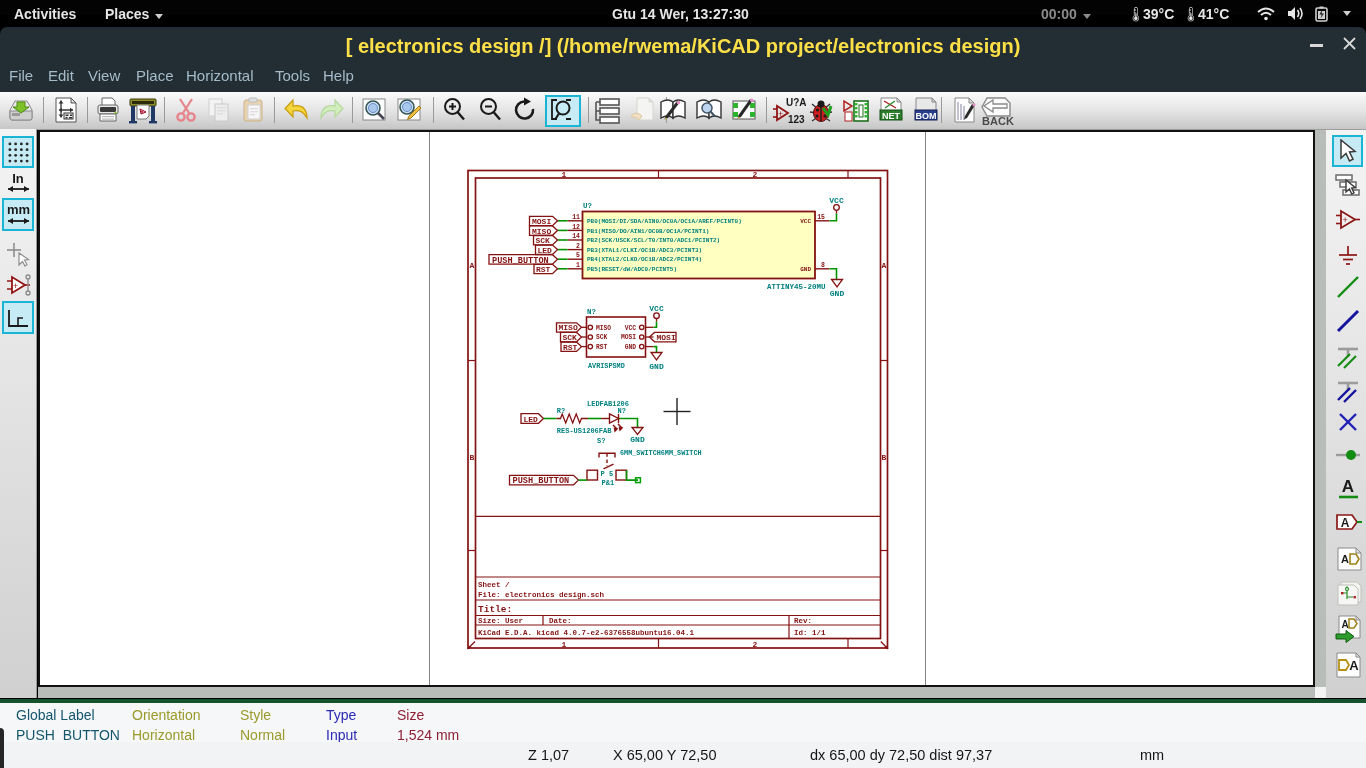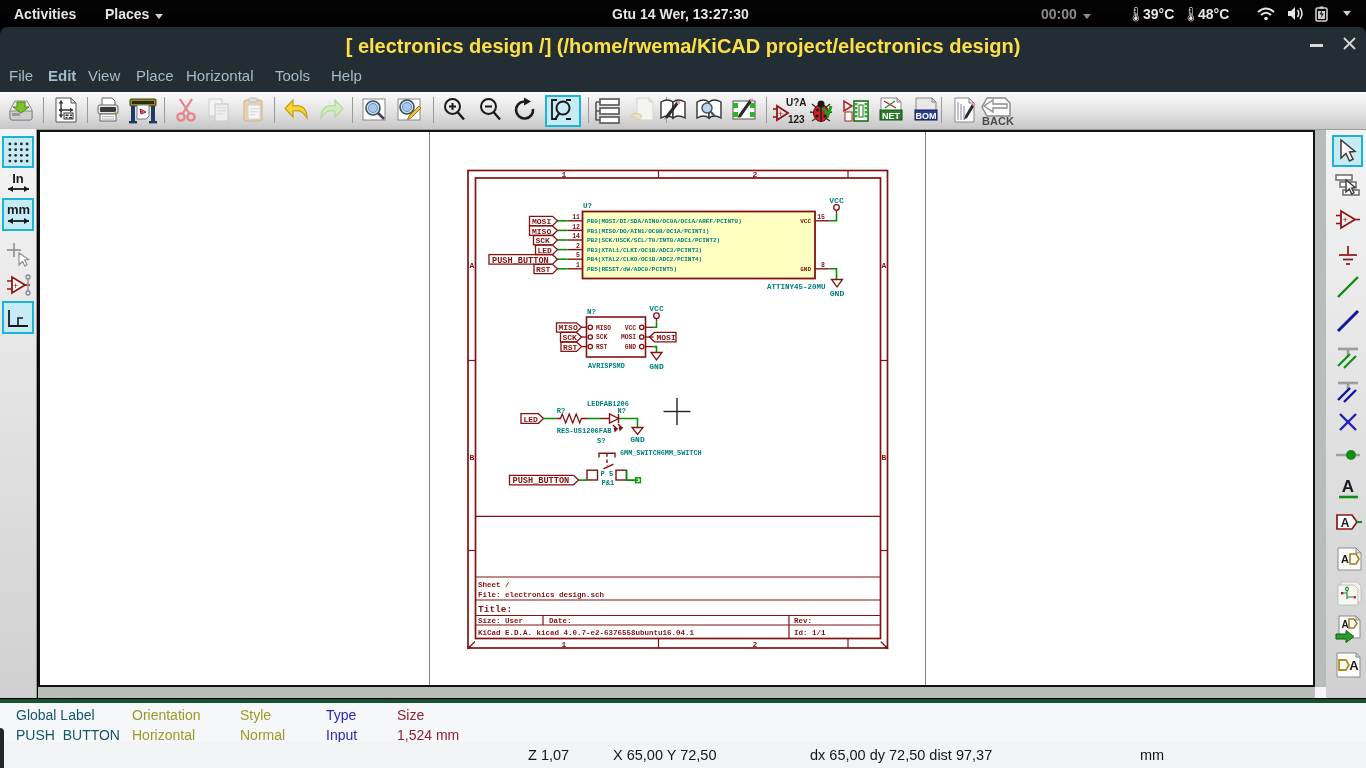--- a/index.html
+++ b/index.html
@@ -45,21 +45,21 @@
 <div id="root">
 
 <div class="abs" id="topbar">
   <span class="it" style="left:14px;">Activities</span>
   <span class="it" style="left:105px;">Places <span class="caret" style="margin-left:2px;"></span></span>
   <span class="it" style="left:612px;">Gtu 14 Wer, 13:27:30</span>
   <span class="it" style="left:1041px;color:#8b8b8b;">00:00 <span class="caret" style="border-top-color:#8b8b8b;margin-left:2px;"></span></span>
   <span class="it" style="left:1127px;font-weight:normal;">🌡</span>
   <span class="it" style="left:1143px;">39°C</span>
   <span class="it" style="left:1182px;font-weight:normal;">🌡</span>
-  <span class="it" style="left:1198px;">48°C</span>
+  <span class="it" style="left:1198px;">41°C</span>
   <svg class="it" style="left:1257px;top:7px;" width="18" height="14" viewBox="0 0 18 14">
     <path d="M1 5 Q9 -2 17 5" stroke="#e6e6e6" stroke-width="2" fill="none"></path>
     <path d="M4 8 Q9 3.5 14 8" stroke="#e6e6e6" stroke-width="2" fill="none"></path>
     <circle cx="9" cy="11.5" r="1.8" fill="#e6e6e6"></circle>
   </svg>
   <svg class="it" style="left:1288px;top:6px;" width="16" height="15" viewBox="0 0 16 15">
     <path d="M0 5 h3 l4 -4 v13 l-4 -4 h-3 z" fill="#e6e6e6"></path>
     <path d="M9.5 4 Q12 7.5 9.5 11 M12 2 Q16 7.5 12 13" stroke="#e6e6e6" stroke-width="1.6" fill="none"></path>
   </svg>
   <svg class="it" style="left:1315px;top:6px;" width="13" height="16" viewBox="0 0 13 16">
@@ -74,26 +74,26 @@
 <div class="abs" id="titlebar">
   <div id="wtitle">[ electronics design /] (/home/rwema/KiCAD project/electronics design)</div>
   <div style="position:absolute;right:43px;top:17px;width:13px;height:2.5px;background:#d8d8d8;"></div>
   <svg style="position:absolute;right:10px;top:10px;" width="13" height="13" viewBox="0 0 13 13">
         <g stroke="#d8d8d8" stroke-width="1.8">
           <line x1="1" y1="1" x2="12" y2="12"></line>
           <line x1="12" y1="1" x2="1" y2="12"></line>
         </g>
       </svg>
   <span class="menuitem" style="left:9px;">File</span>
-  <span class="menuitem" style="left:48px;font-weight:bold;">Edit</span>
+  <span class="menuitem" style="left:48px;">Edit</span>
   <span class="menuitem" style="left:88px;">View</span>
   <span class="menuitem" style="left:136px;">Place</span>
   <span class="menuitem" style="left:186px;">Horizontal</span>
   <span class="menuitem" style="left:275px;">Tools</span>
-  <span class="menuitem" style="left:331px;">Help</span>
+  <span class="menuitem" style="left:323px;">Help</span>
 </div>
 
 <div class="abs" id="toolbar">
   <div class="tsep" style="left:43px;"></div>
   <div class="tsep" style="left:87px;"></div>
   <div class="tsep" style="left:164px;"></div>
   <div class="tsep" style="left:274px;"></div>
   <div class="tsep" style="left:352px;"></div>
   <div class="tsep" style="left:433px;"></div>
   <div class="tsep" style="left:588px;"></div>

